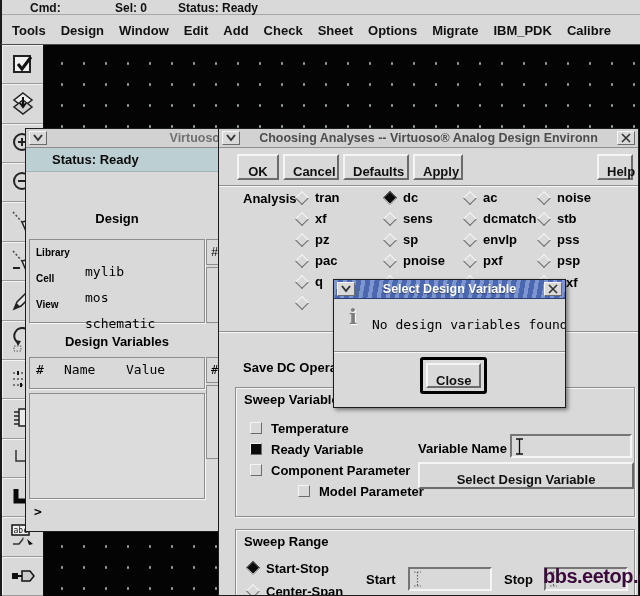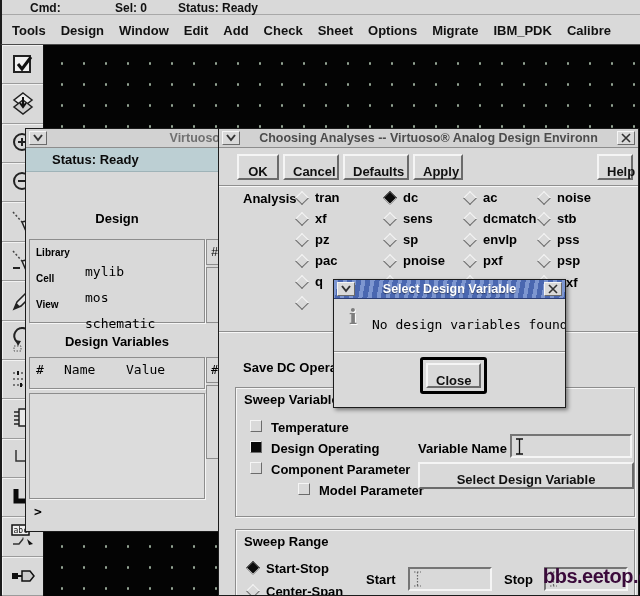--- a/index.html
+++ b/index.html
@@ -95,21 +95,21 @@
   #an-grid{position:absolute;left:78px;top:58px;display:grid;grid-template-columns:88px 80px 74px 86px;grid-auto-rows:21px}
   .an-cell{display:flex;align-items:center;gap:8px}
   .an-label{font-weight:bold;font-size:13px;white-space:nowrap}
   #an-fragment{position:absolute;left:347px;top:146px;font-weight:bold;font-size:13px}
   #save-dc-label{position:absolute;left:24px;top:231px;font-weight:bold;font-size:13px;white-space:nowrap}
   .groupbox{position:absolute;left:16px;width:400px;border:1px solid #8d8d8d;
     box-shadow:inset 1px 1px 0 #f6f6f6,1px 1px 0 #f6f6f6}
   #sweep-var-box{top:258px;height:130px}
   #sweep-range-box{top:400px;height:72px}
   .gb-title{position:absolute;left:8px;top:4px;font-weight:bold;font-size:13px}
-  .cb-row{position:absolute;left:14px;display:flex;gap:9px;height:16px}
+  .cb-row{position:absolute;left:14px;display:flex;gap:9px;align-items:center;height:16px}
   .cb-label,.rd-label{font-weight:bold;font-size:13px;white-space:nowrap}
   #var-name-label{position:absolute;left:182px;top:53px;font-weight:bold;font-size:13px}
   #var-name-input{left:274px;top:46px;width:122px;height:24px}
   #select-dv-btn{position:absolute;left:182px;top:74px;width:216px;height:27px}
   .rd-row{position:absolute;left:12px;display:flex;gap:8px;align-items:center;height:16px}
   #start-label{position:absolute;left:130px;top:42px;font-weight:bold;font-size:13px}
   #start-input{left:172px;top:37px;width:84px;height:24px}
   #stop-label{position:absolute;left:268px;top:42px;font-weight:bold;font-size:13px}
   #stop-input{left:308px;top:37px;width:84px;height:24px}
 
@@ -426,21 +426,21 @@
 
   <div class="groupbox" id="sweep-var-box">
     <div class="gb-title">Sweep Variable</div>
     <div id="sweep-checks">
         <div class="cb-row" style="top: 32px;">
           <span class="cb"></span>
           <span class="cb-label">Temperature</span>
         </div>
         <div class="cb-row" style="top: 53px;">
           <span class="cb checked"></span>
-          <span class="cb-label">Design Operating</span>
+          <span class="cb-label">Ready Variable</span>
         </div>
         <div class="cb-row" style="top: 74px;">
           <span class="cb"></span>
           <span class="cb-label">Component Parameter</span>
         </div>
         <div class="cb-row" style="top: 95px; margin-left: 48px;">
           <span class="cb"></span>
           <span class="cb-label">Model Parameter</span>
         </div>
       </div>

